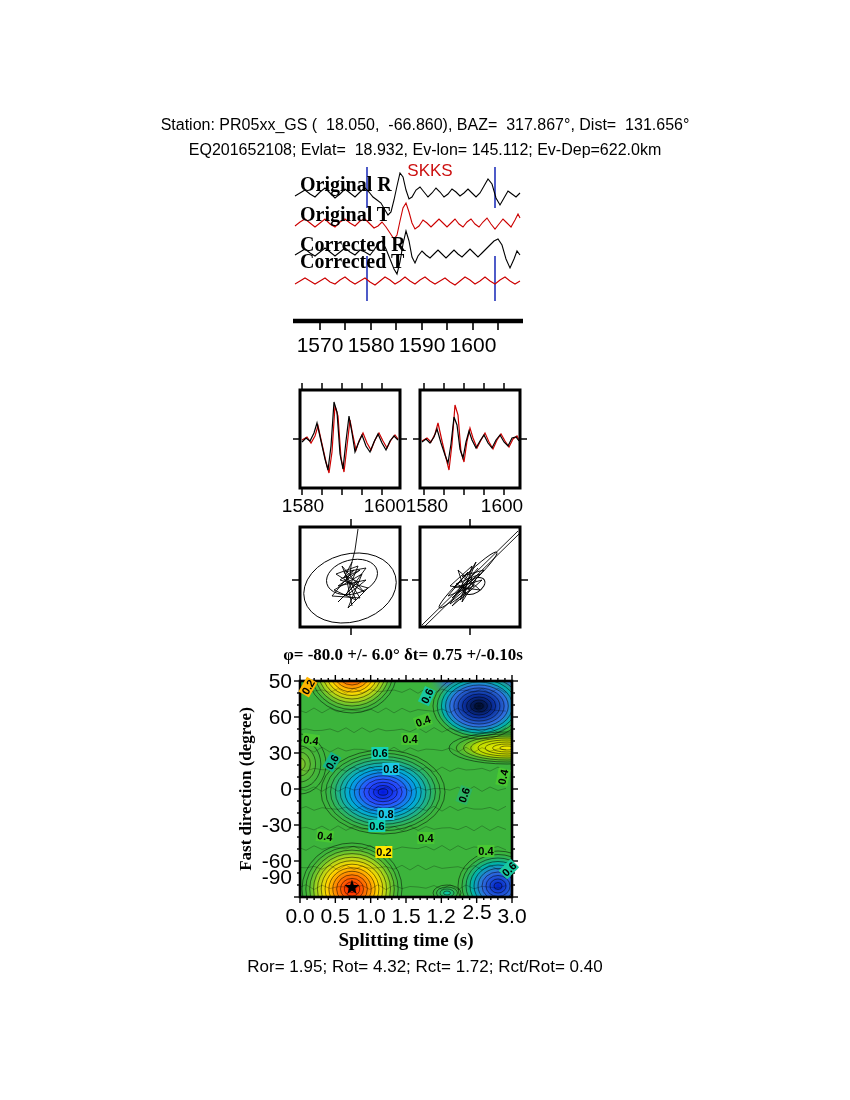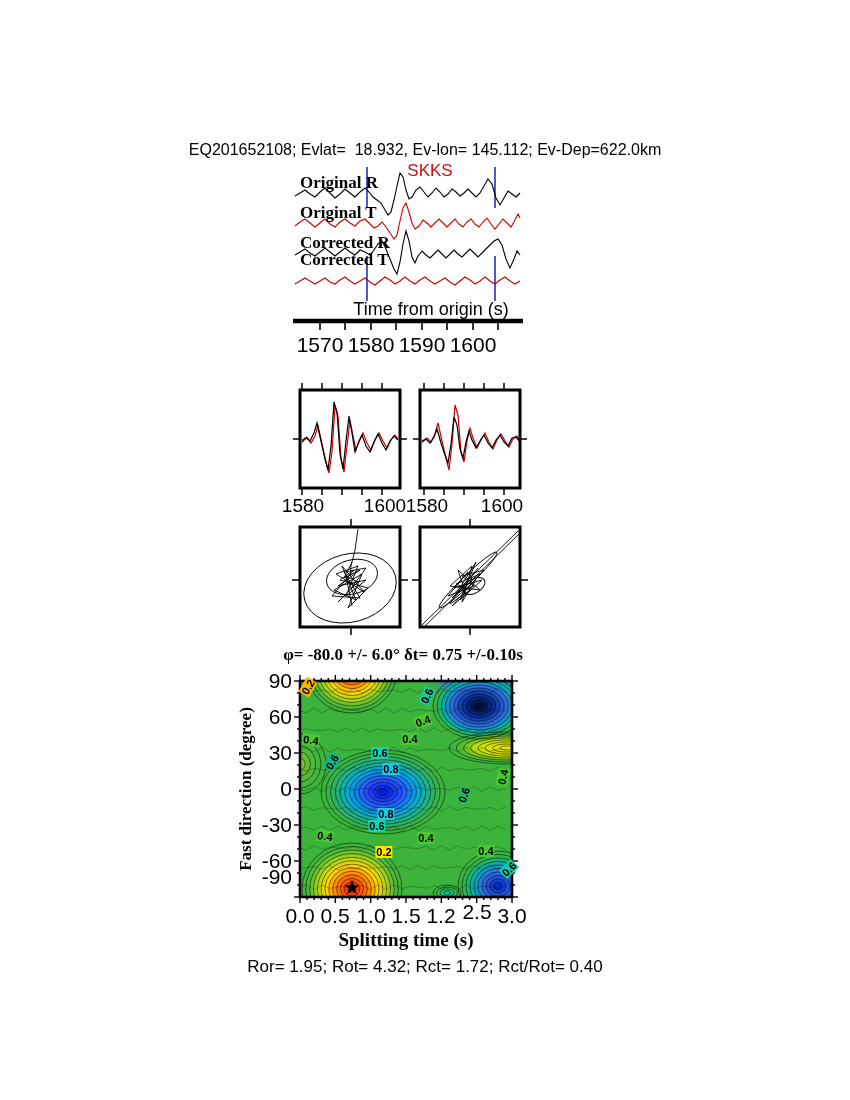--- a/index.html
+++ b/index.html
@@ -1,21 +1,21 @@
 <!DOCTYPE html>
 <html><head>
 <meta charset="utf-8">
 <style>
   html,body{margin:0;padding:0;background:#fff;}
   #page{position:relative;width:850px;height:1100px;background:#fff;overflow:hidden;
         font-family:"Liberation Sans",sans-serif;color:#000;}
   .abs{position:absolute;}
   .hdr{left:0;width:100%;text-align:center;font-size:16px;white-space:pre;}
   .serifb{font-family:"Liberation Serif",serif;font-weight:bold;}
-  .trace-label{font-size:17px;white-space:nowrap;text-align:center;}
+  .trace-label{font-size:20px;white-space:nowrap;text-align:center;}
   .phase{color:#cc1111;font-size:17px;text-align:center;white-space:nowrap;}
   .axlabel-sans{font-size:18px;text-align:center;white-space:nowrap;}
   .big-label{font-size:19px;text-align:center;white-space:nowrap;}
   .ctitle{font-size:17px;text-align:center;white-space:pre;}
   .ylab{white-space:nowrap;font-size:17px;transform:translate(-50%,-50%) rotate(-90deg);}
   .footer{left:0;width:100%;text-align:center;font-size:17px;white-space:pre;}
   .axnum{position:absolute;font-size:21px;white-space:nowrap;}
   .axnum2{font-size:19px;}
   .clabel{position:absolute;font-weight:bold;font-size:11px;line-height:12px;
           padding:0 1px;white-space:nowrap;font-family:"Liberation Sans",sans-serif;}
@@ -345,30 +345,30 @@
       <line x1="412" y1="580" x2="419" y2="580" stroke="#000" stroke-width="1.5"></line>
       <line x1="521" y1="580" x2="528" y2="580" stroke="#000" stroke-width="1.5"></line>
       <ellipse cx="468" cy="580" rx="40" ry="5" fill="none" stroke="#000" stroke-width="0.9" transform="rotate(-44 468 580)"></ellipse>
       <ellipse cx="474" cy="586" rx="12" ry="7" fill="none" stroke="#000" stroke-width="0.9" transform="rotate(-30 474 586)"></ellipse>
       <polyline points="422,625 518,531" fill="none" stroke="#000" stroke-width="0.9"></polyline>
       <polyline points="425,626 519,534" fill="none" stroke="#000" stroke-width="0.9"></polyline>
       <polyline points="478,568 458,592 472,578 452,598 480,574 456,584 470,590 450,604 476,562 460,600 482,580 454,588 468,572 448,596 474,586 462,576 484,570 452,606 466,594 458,570 480,590 450,586 472,566 462,602 476,580" fill="none" stroke="#000" stroke-width="0.9"></polyline>
       <rect x="420" y="527" width="100" height="100" fill="none" stroke="#000" stroke-width="3"></rect>
     </svg>
 
+  <div class="abs hdr" style="top:116px;">Station: PR05xx_GS (  18.050,  -66.860), BAZ=  317.867°, Dist=  131.656°</div>
   <div class="abs hdr" style="top:141px;">EQ201652108; Evlat=  18.932, Ev-lon= 145.112; Ev-Dep=622.0km</div>
 
   <div class="abs phase" style="left:355px;top:161px;width:150px;">SKKS</div>
 
   <div class="abs serifb trace-label" style="left:300px;top:173px;">Original R</div>
   <div class="abs serifb trace-label" style="left:300px;top:203px;">Original T</div>
   <div class="abs serifb trace-label" style="left:300px;top:233px;">Corrected R</div>
   <div class="abs serifb trace-label" style="left:300px;top:250px;">Corrected T</div>
 
-  <div class="abs axlabel-sans" style="left:331px;top:299px;width:200px;">Time from origin (s)</div>
 
   <div class="abs serifb ctitle" style="left:248px;top:645px;width:310px;">φ= -80.0 +/- 6.0° δt= 0.75 +/-0.10s</div>
 
   <div class="abs serifb ylab" style="left:246px;top:789px;">Fast direction (degree)</div>
 
   <div class="abs serifb big-label" style="left:306px;top:929px;width:200px;">Splitting time (s)</div>
 
   <div class="abs footer" style="top:957px;">Ror= 1.95; Rot= 4.32; Rct= 1.72; Rct/Rot= 0.40</div>
 
   <div id="labels">
@@ -389,21 +389,21 @@
       <span class="clabel" style="left: 384px; top: 852px; background: rgb(255, 230, 0); transform: translate(-50%, -50%);">0.2</span>
       <span class="clabel" style="left: 486px; top: 851px; background: rgb(73, 200, 50); transform: translate(-50%, -50%);">0.4</span>
       <span class="clabel" style="left: 509px; top: 869px; background: rgb(25, 200, 160); transform: translate(-50%, -50%) rotate(-45deg);">0.6</span>
       <span class="axnum" style="left: 300px; top: 916px; transform: translate(-50%, -50%);">0.0</span>
       <span class="axnum" style="left: 335px; top: 916px; transform: translate(-50%, -50%);">0.5</span>
       <span class="axnum" style="left: 371px; top: 916px; transform: translate(-50%, -50%);">1.0</span>
       <span class="axnum" style="left: 406px; top: 916px; transform: translate(-50%, -50%);">1.5</span>
       <span class="axnum" style="left: 441px; top: 916px; transform: translate(-50%, -50%);">1.2</span>
       <span class="axnum" style="left: 477px; top: 900px; transform: translate(-50%, -50%); margin-top: 12px;">2.5</span>
       <span class="axnum" style="left: 512px; top: 916px; transform: translate(-50%, -50%);">3.0</span>
-      <span class="axnum" style="left: 292px; top: 681px; transform: translate(-100%, -50%);">90</span>
+      <span class="axnum" style="left: 292px; top: 681px; transform: translate(-100%, -50%);">50</span>
       <span class="axnum" style="left: 292px; top: 717px; transform: translate(-100%, -50%);">60</span>
       <span class="axnum" style="left: 292px; top: 753px; transform: translate(-100%, -50%);">30</span>
       <span class="axnum" style="left: 292px; top: 789px; transform: translate(-100%, -50%);">0</span>
       <span class="axnum" style="left: 292px; top: 825px; transform: translate(-100%, -50%);">-30</span>
       <span class="axnum" style="left: 292px; top: 861px; transform: translate(-100%, -50%);">-60</span>
       <span class="axnum" style="left: 292px; top: 877px; transform: translate(-100%, -50%);">-90</span>
       <span class="axnum" style="left: 320px; top: 345px; transform: translate(-50%, -50%);">1570</span>
       <span class="axnum" style="left: 371px; top: 345px; transform: translate(-50%, -50%);">1580</span>
       <span class="axnum" style="left: 422px; top: 345px; transform: translate(-50%, -50%); text-align: right;">1590</span>
       <span class="axnum" style="left: 473px; top: 345px; transform: translate(-50%, -50%);">1600</span>

